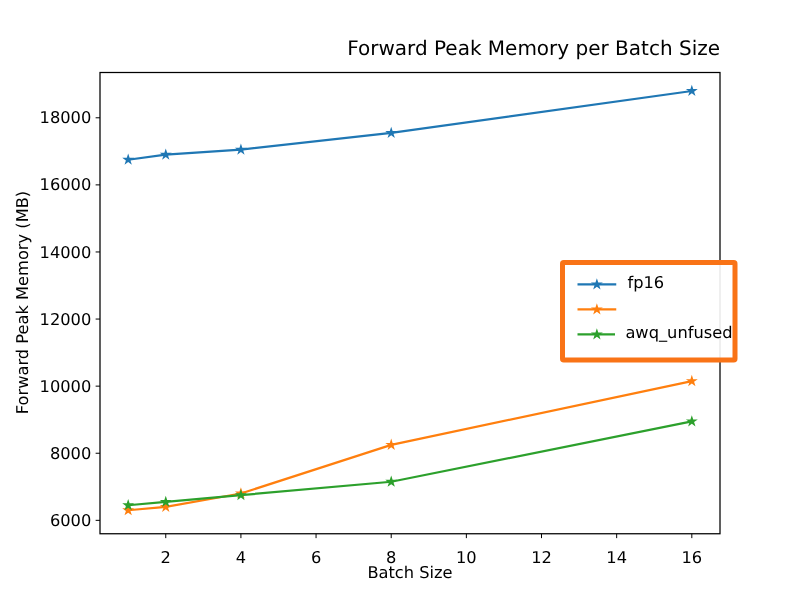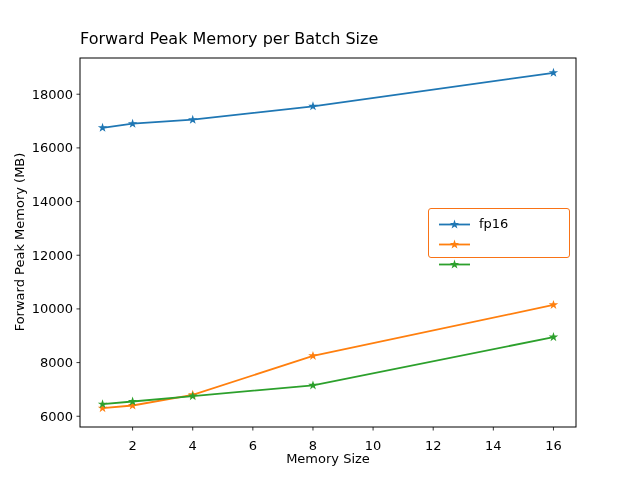--- a/index.html
+++ b/index.html
@@ -9,21 +9,21 @@
     height: 480px;
     background: #ffffff;
     font-family: "DejaVu Sans", sans-serif;
     overflow: hidden;
   }
   .chart-title {
     position: absolute;
     left: 80px;
     top: 29px;
     width: 496px;
-    text-align: left;
+    text-align: right;
     font-size: 16px;
     color: #000000;
   }
   .x-label {
     position: absolute;
     left: 80px;
     top: 451px;
     width: 496px;
     text-align: center;
     font-size: 13px;
@@ -43,27 +43,27 @@
     left: 0;
     top: 0;
   }
   svg.plot text {
     font-family: "DejaVu Sans", sans-serif;
     font-size: 13px;
     fill: #000000;
   }
   .legend {
     position: absolute;
-    left: 428px;
+    left: 448px;
     top: 208px;
     width: 142px;
-    height: 50px;
+    height: 82px;
     box-sizing: border-box;
     background: rgba(255,255,255,0.9);
-    border: 1px solid #f97316;
+    border: 4px solid #f97316;
     border-radius: 3px;
     padding: 5px 0 0 9px;
   }
   .legend-row {
     display: flex;
     align-items: center;
     height: 20px;
     gap: 8px;
   }
   .legend-label {
@@ -126,37 +126,38 @@
       <polyline points="102.5,404.2 132.6,401.5 192.7,396.1 313.0,385.4 553.5,337.1" fill="none" stroke="#2ca02c" stroke-width="1.8" stroke-linecap="round"></polyline>
       <polygon points="102.55,399.19 103.67,402.64 107.30,402.64 104.36,404.78 105.48,408.23 102.55,406.10 99.61,408.23 100.73,404.78 97.79,402.64 101.42,402.64" fill="#2ca02c"></polygon>
       <polygon points="132.61,396.51 133.73,399.96 137.36,399.96 134.42,402.10 135.54,405.55 132.61,403.42 129.67,405.55 130.79,402.10 127.85,399.96 131.48,399.96" fill="#2ca02c"></polygon>
       <polygon points="192.73,391.14 193.85,394.59 197.48,394.59 194.54,396.73 195.67,400.18 192.73,398.05 189.79,400.18 190.91,396.73 187.97,394.59 191.60,394.59" fill="#2ca02c"></polygon>
       <polygon points="312.97,380.40 314.09,383.86 317.72,383.86 314.79,385.99 315.91,389.45 312.97,387.31 310.03,389.45 311.15,385.99 308.21,383.86 311.85,383.86" fill="#2ca02c"></polygon>
       <polygon points="553.45,332.10 554.58,335.55 558.21,335.55 555.27,337.69 556.39,341.14 553.45,339.01 550.52,341.14 551.64,337.69 548.70,335.55 552.33,335.55" fill="#2ca02c"></polygon>
     </svg>
 
   <div class="y-label">Forward Peak Memory (MB)</div>
 
-  <div class="x-label">Memory Size</div>
+  <div class="x-label">Batch Size</div>
 
   <div class="legend">
     <div class="legend-row">
       <svg class="legend-sample" width="33" height="15">
           <line x1="1" y1="7.5" x2="32" y2="7.5" stroke="#1f77b4" stroke-width="1.8"></line>
           <polygon points="16.50,2.50 17.62,5.95 21.26,5.95 18.32,8.09 19.44,11.55 16.50,9.41 13.56,11.55 14.68,8.09 11.74,5.95 15.38,5.95" fill="#1f77b4"></polygon>
         </svg>
       <span class="legend-label">fp16</span>
     </div>
     <div class="legend-row">
       <svg class="legend-sample" width="33" height="15">
           <line x1="1" y1="7.5" x2="32" y2="7.5" stroke="#ff7f0e" stroke-width="1.8"></line>
           <polygon points="16.50,2.50 17.62,5.95 21.26,5.95 18.32,8.09 19.44,11.55 16.50,9.41 13.56,11.55 14.68,8.09 11.74,5.95 15.38,5.95" fill="#ff7f0e"></polygon>
         </svg>
     </div>
     <div class="legend-row">
       <svg class="legend-sample" width="33" height="15">
           <line x1="1" y1="7.5" x2="32" y2="7.5" stroke="#2ca02c" stroke-width="1.8"></line>
           <polygon points="16.50,2.50 17.62,5.95 21.26,5.95 18.32,8.09 19.44,11.55 16.50,9.41 13.56,11.55 14.68,8.09 11.74,5.95 15.38,5.95" fill="#2ca02c"></polygon>
         </svg>
+      <span class="legend-label">awq_unfused</span>
     </div>
   </div>
 
 </div>
 
 </body></html>

